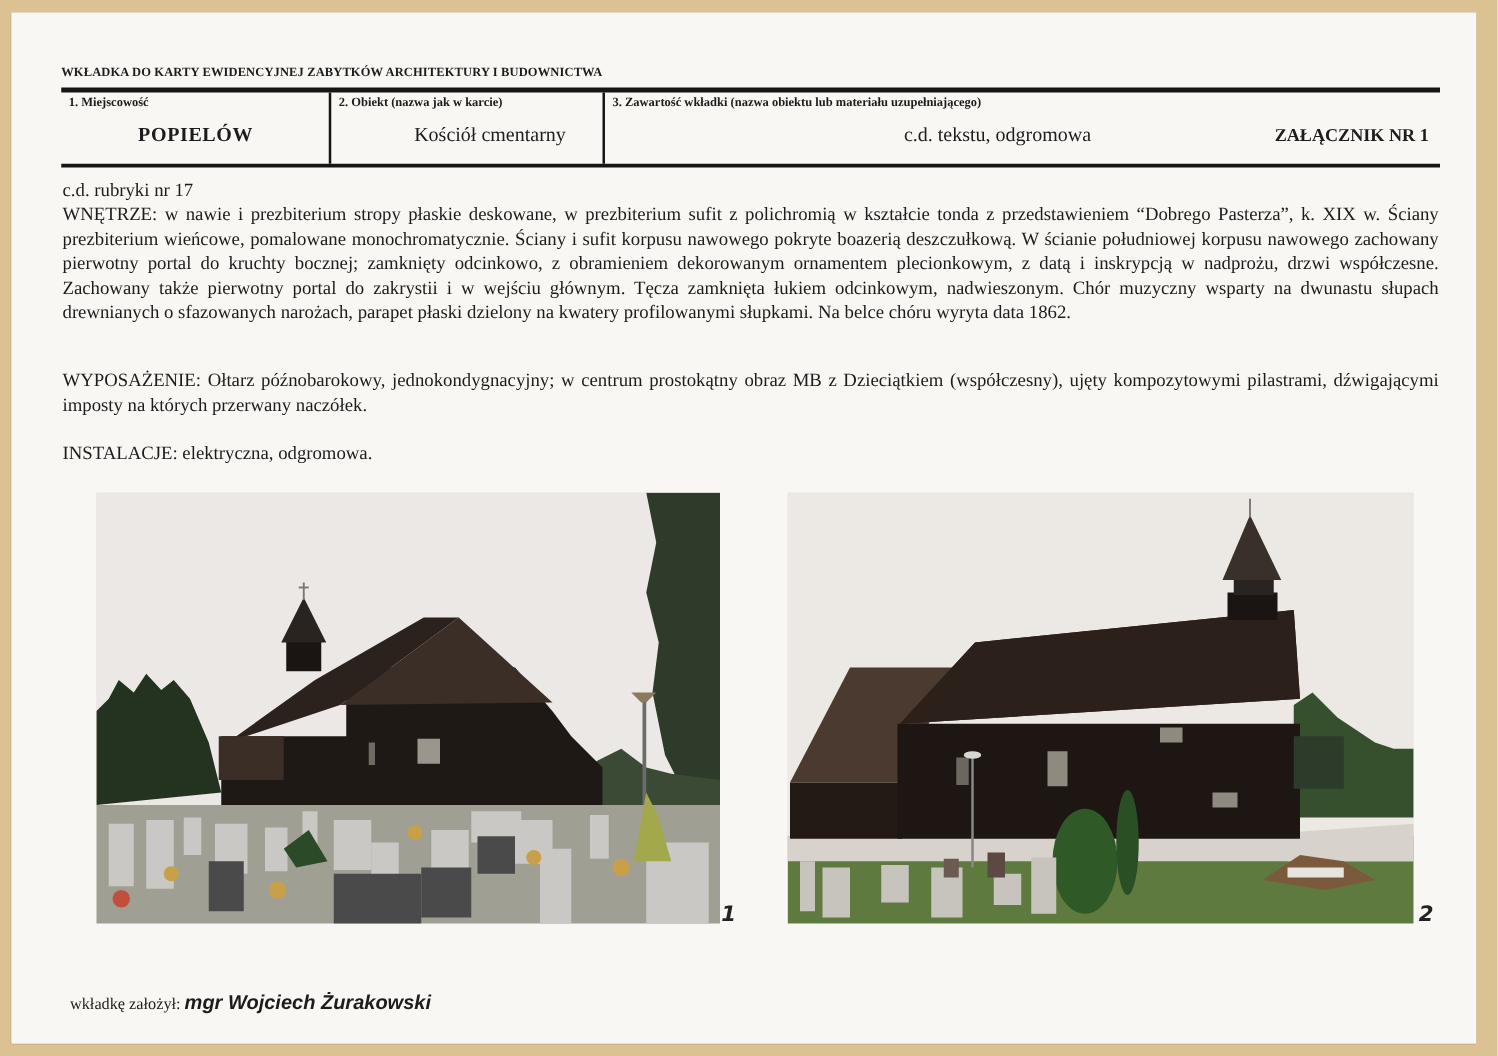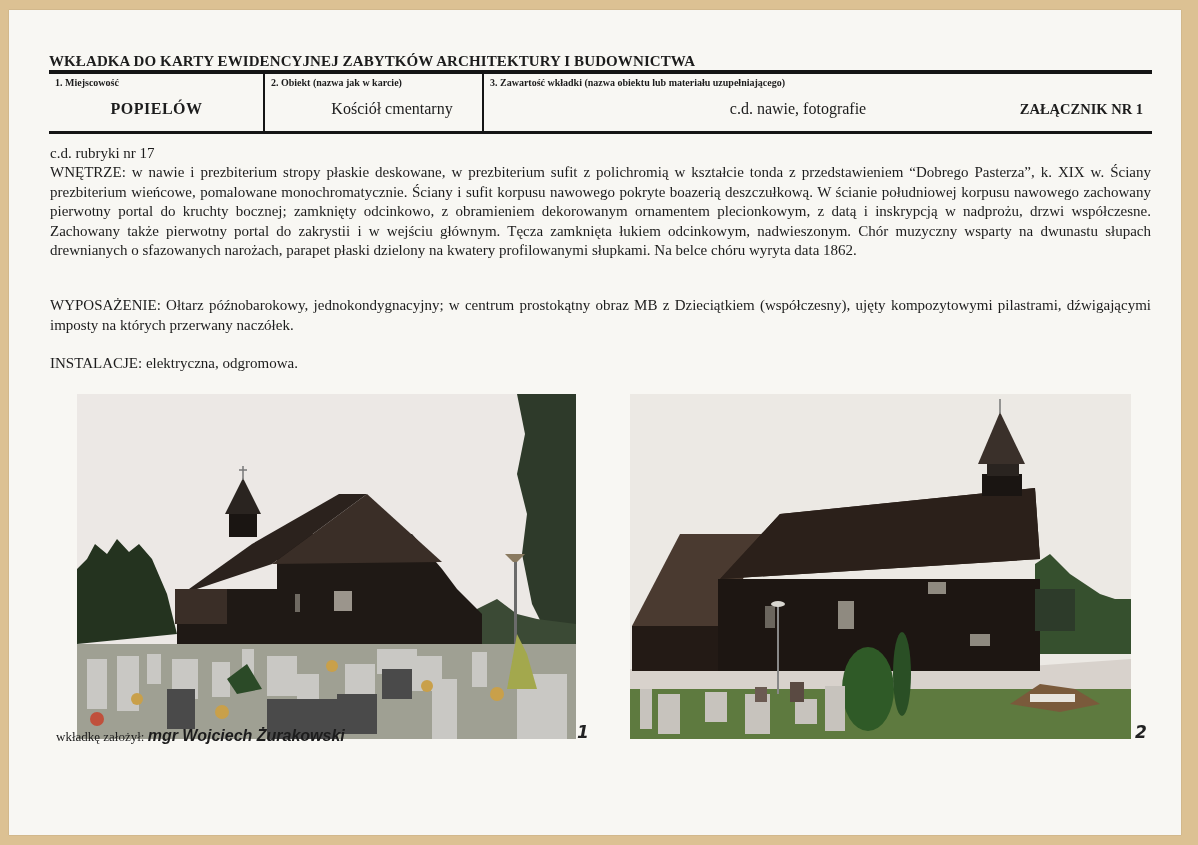--- a/index.html
+++ b/index.html
@@ -10,21 +10,21 @@
     color:#1c1c1c;
     position:relative;
   }
   .page {
     position:absolute; left:9px; top:10px; width:1172px; height:825px;
     background:#f8f7f3;
     box-shadow: 0 0 1px rgba(0,0,0,0.25);
   }
   .header-title {
     position:absolute; left:40px; top:43px;
-    font-size:15px; font-weight:bold; letter-spacing:0.1px;
+    font-size:10px; font-weight:bold; letter-spacing:0.1px;
   }
   .header-annex {
     position:absolute; right:38px; top:43px;
     font-size:14.5px; font-weight:bold;margin-top:48px;
   }
   .rule-thick {
     position:absolute; left:40px; width:1103px; height:4px; background:#151515;
   }
   .grid {
     position:absolute; left:40px; top:64px; width:1103px; height:57px;
@@ -70,21 +70,21 @@
       <div class="val" style="font-weight:bold; letter-spacing:0.5px;">POPIELÓW</div>
     </div>
     <div class="vline" style="left:214px;"></div>
     <div class="cell" style="left:216px; width:254px;">
       <div class="lbl">2. Obiekt (nazwa jak w karcie)</div>
       <div class="val">Kościół cmentarny</div>
     </div>
     <div class="vline" style="left:433px;"></div>
     <div class="cell" style="left:435px; width:668px;">
       <div class="lbl">3. Zawartość wkładki (nazwa obiektu lub materiału uzupełniającego)</div>
-      <div class="val" style="left:-40px;">c.d. nawie, fotografie</div>
+      <div class="val" style="left:-40px;">c.d. tekstu, odgromowa</div>
     </div>
   </div>
 
   <div class="rule-thick" style="top:121px; height:3px;"></div>
 
   <div class="body-text" style="top:134px;">c.d. rubryki nr 17</div>
   <div class="body-text" style="top:153px;">WNĘTRZE: w nawie i prezbiterium stropy płaskie deskowane, w prezbiterium sufit z polichromią w kształcie tonda z przedstawieniem “Dobrego Pasterza”, k. XIX w. Ściany prezbiterium wieńcowe, pomalowane monochromatycznie. Ściany i sufit korpusu nawowego pokryte boazerią deszczułkową. W ścianie południowej korpusu nawowego zachowany pierwotny portal do kruchty bocznej; zamknięty odcinkowo, z obramieniem dekorowanym ornamentem plecionkowym, z datą i inskrypcją w nadprożu, drzwi współczesne. Zachowany także pierwotny portal do zakrystii i w wejściu głównym. Tęcza zamknięta łukiem odcinkowym, nadwieszonym. Chór muzyczny wsparty na dwunastu słupach drewnianych o sfazowanych narożach, parapet płaski dzielony na kwatery profilowanymi słupkami. Na belce chóru wyryta data 1862.</div>
   <div class="body-text" style="top:344px;">INSTALACJE: elektryczna, odgromowa.</div>
   <div class="body-text" style="top:286px;">WYPOSAŻENIE: Ołtarz późnobarokowy, jednokondygnacyjny; w centrum prostokątny obraz MB z Dzieciątkiem (współczesny), ujęty kompozytowymi pilastrami, dźwigającymi imposty na których przerwany naczółek.</div>
 
@@ -198,18 +198,18 @@
       </g>
       <rect x="160" y="288" width="14" height="20" fill="#5a4a42"></rect>
       <rect x="125" y="293" width="12" height="15" fill="#6b5a52"></rect>
 
       <path d="M380 310 L410 290 L445 295 L470 310 L430 318 Z" fill="#7a5a3b"></path>
       <rect x="400" y="300" width="45" height="8" fill="#e8e4de"></rect>
     </svg>
   </div>
   <div class="photo-num" style="left:1126px; top:712px;">2</div>
 
-  <div class="footer-line" style="top:717px;text-align:center;">
+  <div class="footer-line" style="top:784px;text-align:center;">
     <span>wkładkę założył:</span>
     <span class="emph">mgr Wojciech Żurakowski</span>
   </div>
 
 </div>
 
 </body></html>

